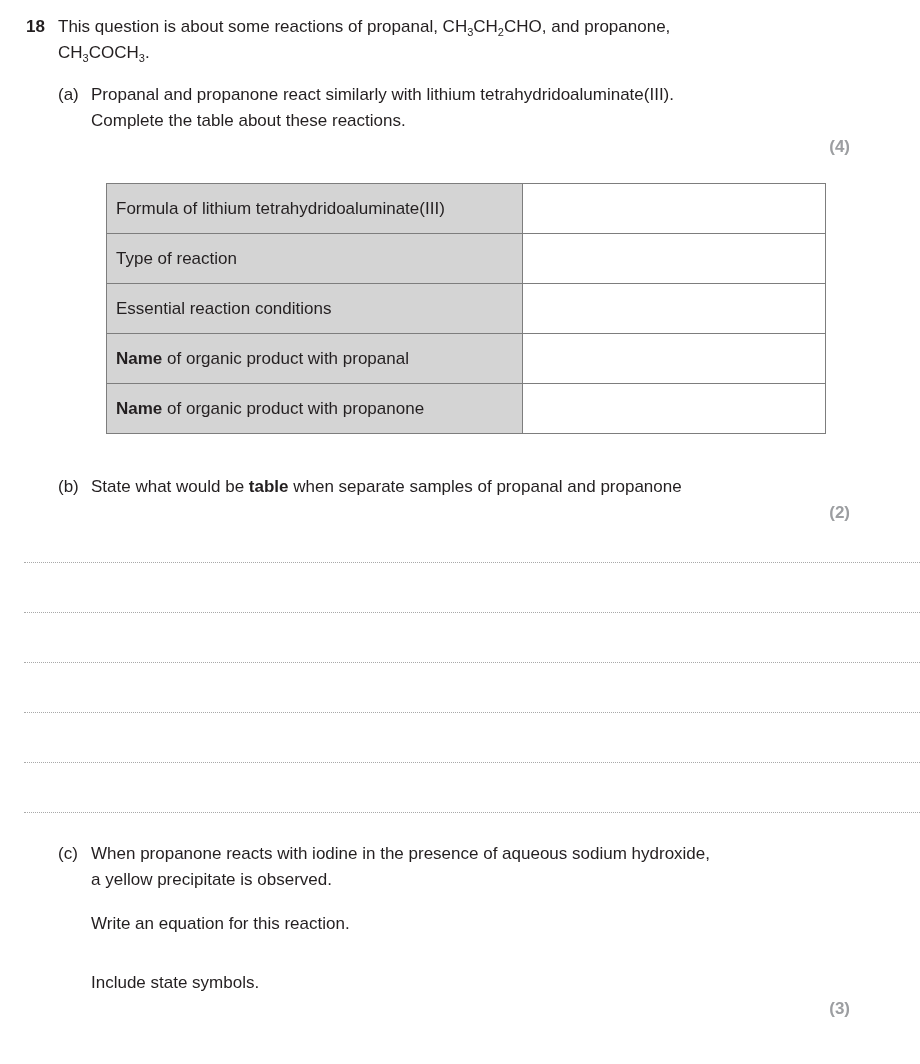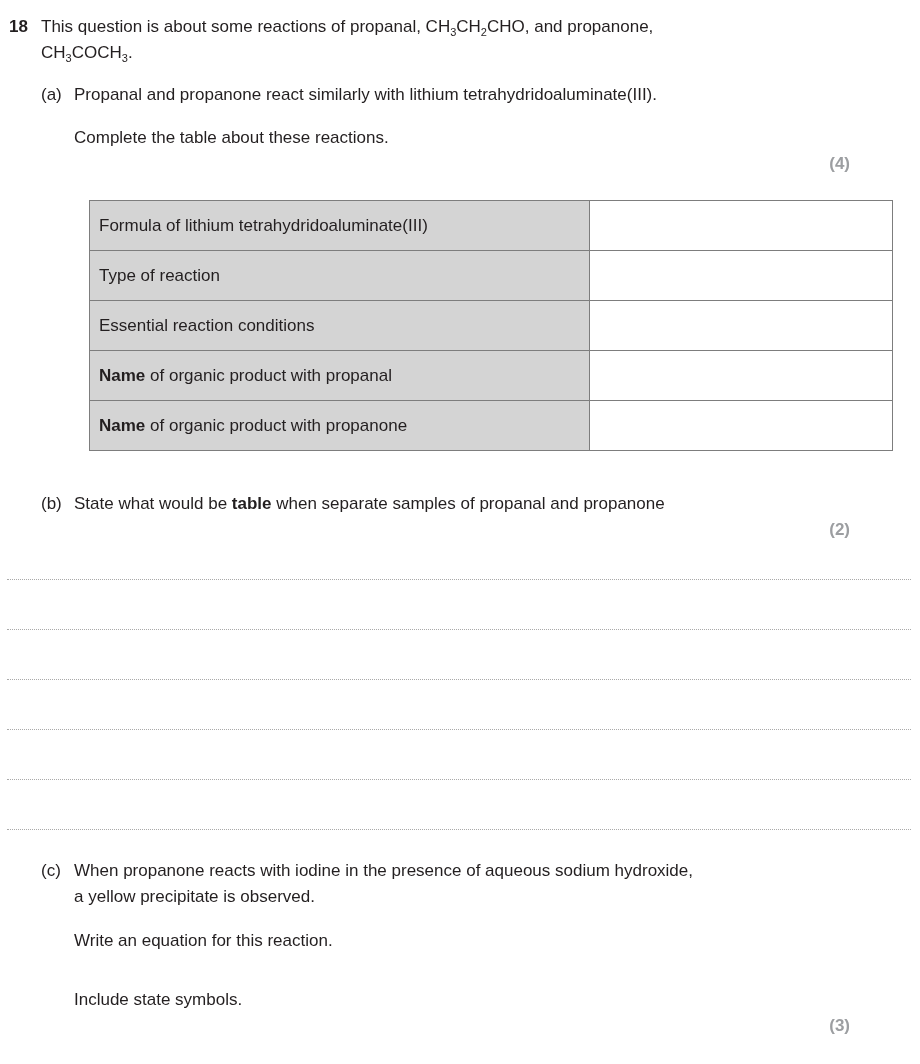--- a/index.html
+++ b/index.html
@@ -2,41 +2,41 @@
 <html><head>
 <meta charset="utf-8">
 <style>
   * { margin: 0; padding: 0; box-sizing: border-box; }
   html, body { background: #ffffff; }
   body {
     width: 920px; height: 1064px; overflow: hidden;
     font-family: "Liberation Sans", sans-serif;
     font-size: 17px; line-height: 26px; color: #231f20;
   }
-  .page { padding: 14px 0 0 9px; width: 920px; }
+  .page { padding: 14px 0 0 26px; width: 920px; }
   b, .bold { font-weight: bold; }
   sub { font-size: 11px; line-height: 0; }
 
   .q-head { display: flex; }
   .q-num { flex: 0 0 32px; font-weight: bold; }
   .q-body { flex: 1; }
 
   .part { display: flex; margin-left: 32px; }
   .part-label { flex: 0 0 33px; }
   .part-body { flex: 1; }
   .part-a { margin-top: 16px; }
   .part-b { margin-top: 40px; }
   .part-c { margin-top: 28px; }
-  .gap-line { margin-top: 17px; }
+  .gap-line { }
 
   .marks { text-align: right; font-weight: bold; color: #9c9ea1; padding-right: 70px; }
 
   table.reaction-table { border-collapse: collapse; margin: 23px 0 0 15px; }
   .reaction-table td { border: 1px solid #7d7d7d; height: 50px; vertical-align: middle; }
-  .reaction-table td.label-cell { background: #d4d4d4; width: 500px; padding-left: 9px; padding-right: 6px; }
+  .reaction-table td.label-cell { background: #d4d4d4; width: 416px; padding-left: 9px; padding-right: 6px; }
   .reaction-table td.answer-cell { background: #ffffff; width: 303px; }
 
   .answer-lines { margin-left: -2px; width: 904px; }
   .answer-line { height: 50px; border-bottom: 1px dotted #a9a9a9; }
   .answer-line.first { height: 37px; }
 
   .c-extra { margin-top: 18px; }
   .c-extra2 { margin-top: 33px; }
 </style>
 </head>

